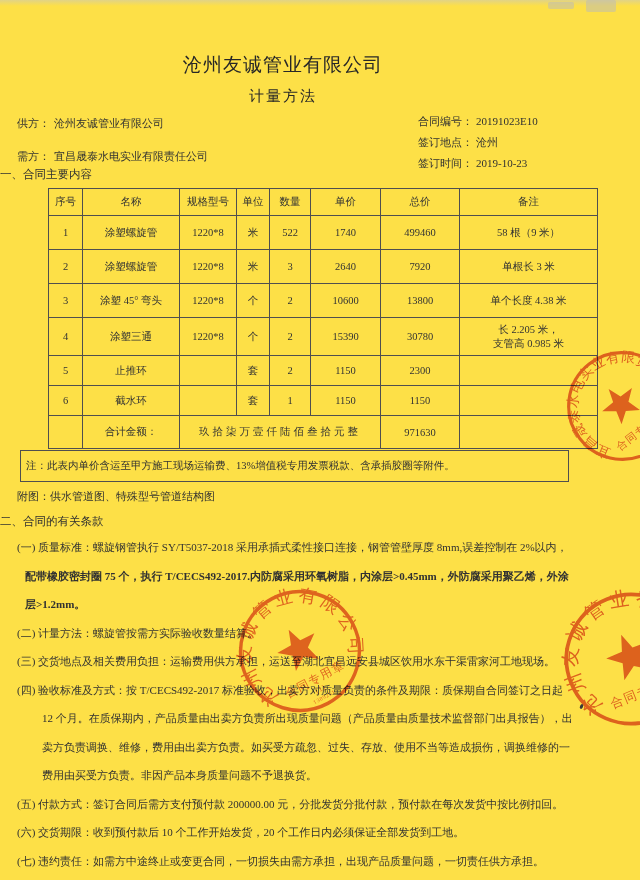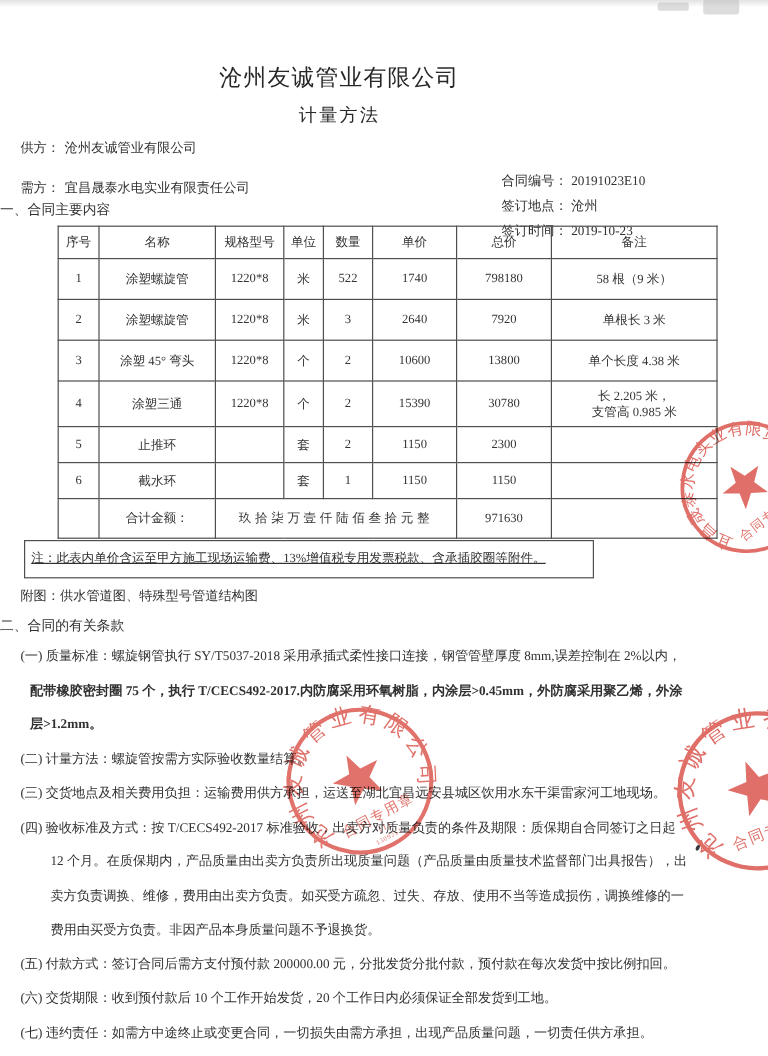--- a/index.html
+++ b/index.html
@@ -1,18 +1,18 @@
 <!DOCTYPE html>
 <html lang="zh"><head>
 <meta charset="utf-8">
 <style>
   html,body{margin:0;padding:0;background:#6b6b6b;}
   .page{
     position:relative;width:640px;height:880px;margin:0 auto;
-    background:#ffffff;overflow:hidden;
+    background:#fde047;overflow:hidden;
     font-family:"Liberation Serif","DejaVu Serif",serif;
     color:#313131;
   }
   .top-edge{position:absolute;top:0;left:0;width:100%;height:6px;
     background:linear-gradient(#c6c6c4,rgba(255,255,255,0));opacity:.5;}
   .smudge{position:absolute;background:#b9b9bc;opacity:.5;border-radius:2px;}
   .smudge.s1{left:548px;top:2px;width:26px;height:7px;}
   .smudge.s2{left:586px;top:0;width:30px;height:12px;}
   .speck{position:absolute;left:580px;top:704px;width:3px;height:5px;
     background:#3a3a3a;border-radius:50%;transform:rotate(25deg);}
@@ -20,44 +20,44 @@
   .company-title{position:absolute;top:52px;left:0;width:566px;text-align:center;
     font-size:19px;letter-spacing:1px;color:#272727;}
   .doc-title{position:absolute;top:87px;left:0;width:566px;text-align:center;
     font-size:15px;letter-spacing:2px;color:#272727;}
 
   .party-line{position:absolute;left:17px;font-size:11px;white-space:nowrap;text-align:center;}
   .party-line.supplier{top:116px;}
   .party-line.buyer{top:149px;}
   .party-line .val{margin-left:4px;}
 
-  .meta{position:absolute;left:418px;top:111px;font-size:11px;line-height:21px;white-space:nowrap;margin-top:30px;}
+  .meta{position:absolute;left:418px;top:111px;font-size:11px;line-height:21px;white-space:nowrap;}
   .meta .val{margin-left:3px;}
 
   .sec-heading{position:absolute;left:0;font-size:11.5px;font-weight:400;white-space:nowrap;}
   .sec-heading.one{top:167px;}
   .sec-heading.two{top:514px;}
 
   table.main{position:absolute;left:20px;top:188px;width:549px;
     border-collapse:collapse;table-layout:fixed;font-size:10.5px;color:#333;margin-left:28px;}
   table.main th,table.main td{border:1px solid #4f4f4f;text-align:center;
     vertical-align:middle;padding:0 2px;font-weight:normal;overflow:hidden;}
   table.main thead tr{height:27px;}
   tbody.rows tr:nth-child(1){height:34px;}
   tbody.rows tr:nth-child(2){height:34px;}
   tbody.rows tr:nth-child(3){height:34px;}
   tbody.rows tr:nth-child(4){height:38px;}
   tbody.rows tr:nth-child(5){height:30px;}
   tbody.rows tr:nth-child(6){height:30px;}
   tr.total-row{height:33px;}
   td.amount-cn{letter-spacing:3px;}
 
-  .note-box{position:absolute;left:20px;top:450px;width:475px;height:32px;
+  .note-box{position:absolute;left:20px;top:450px;width:549px;height:32px;
     box-sizing:border-box;border:1px solid #4f4f4f;font-size:10.5px;
-    line-height:30px;padding-left:5px;white-space:nowrap;overflow:hidden;text-decoration:underline;}
+    line-height:30px;padding-left:5px;white-space:nowrap;overflow:hidden;}
 
   .attachment{position:absolute;left:17px;top:489px;font-size:11px;white-space:nowrap;}
 
   .terms{position:absolute;left:17px;top:533px;width:615px;font-size:11px;}
   .term-line{height:28.5px;line-height:28.5px;white-space:nowrap;overflow:visible;}
   .term-line.indent-1{padding-left:8px;font-weight:bold;}
   .term-line.indent-2{padding-left:25px;}
 
   .stamp{position:absolute;opacity:.78;mix-blend-mode:multiply;transform-origin:center;}
   .stamp svg{display:block;width:100%;height:100%;}
@@ -117,21 +117,21 @@
         </tr>
     </thead>
     <tbody class="rows">
         <tr>
           <td>1</td>
           <td>涂塑螺旋管</td>
           <td>1220*8</td>
           <td>米</td>
           <td>522</td>
           <td>1740</td>
-          <td>798180</td>
+          <td>499460</td>
           <td>58 根（9 米）</td>
         </tr>
         <tr>
           <td>2</td>
           <td>涂塑螺旋管</td>
           <td>1220*8</td>
           <td>米</td>
           <td>3</td>
           <td>2640</td>
           <td>7920</td>

